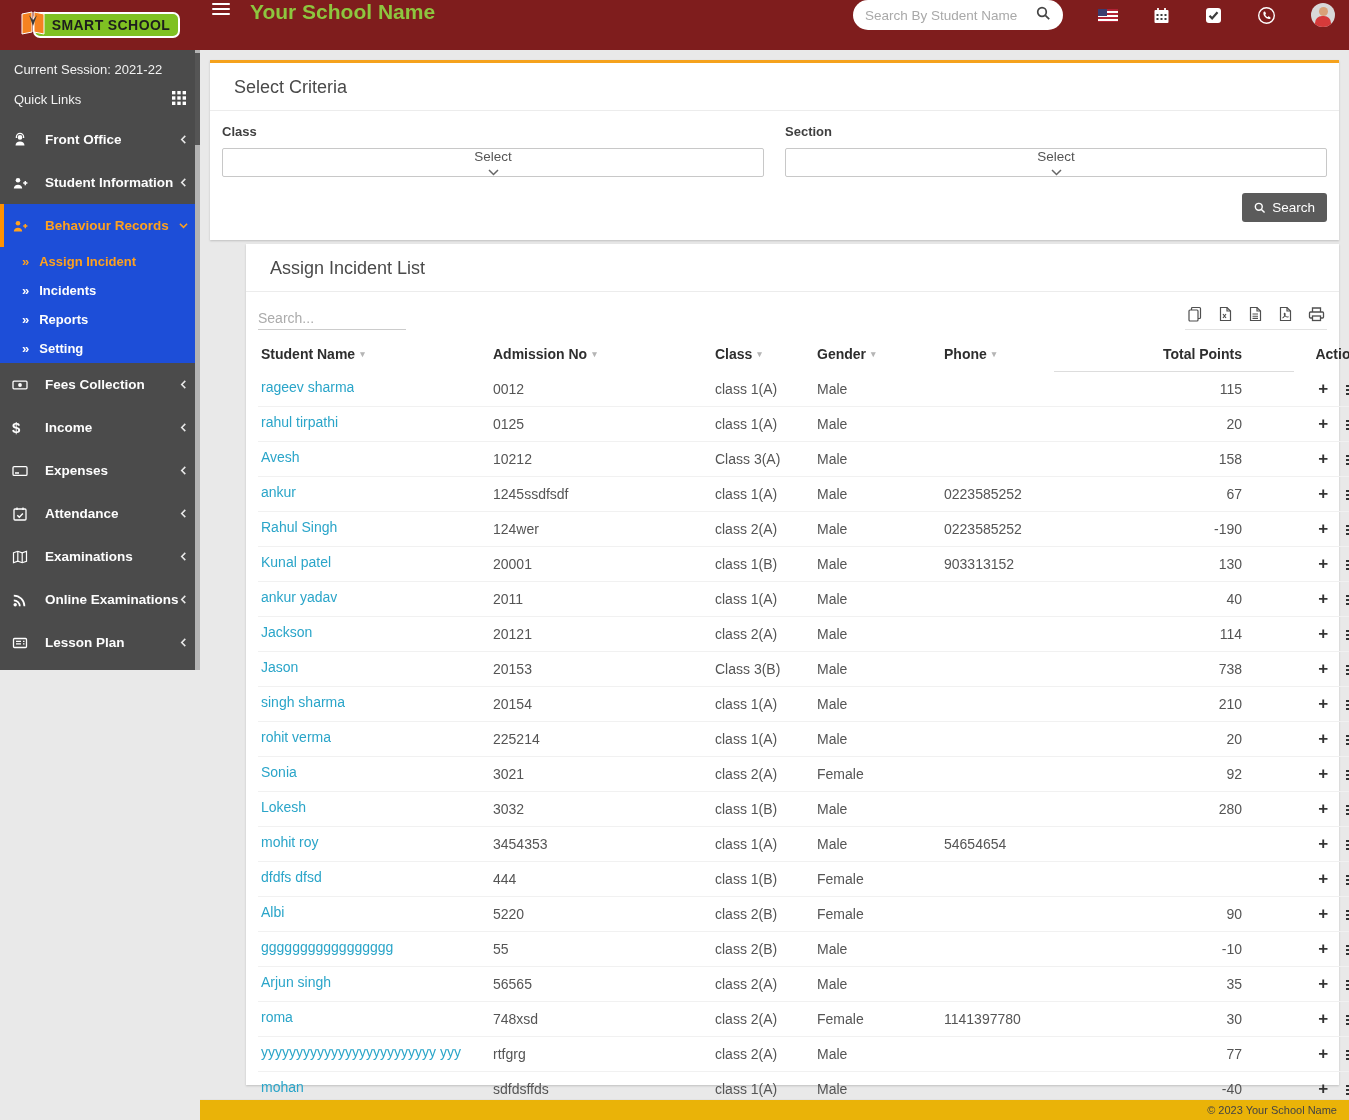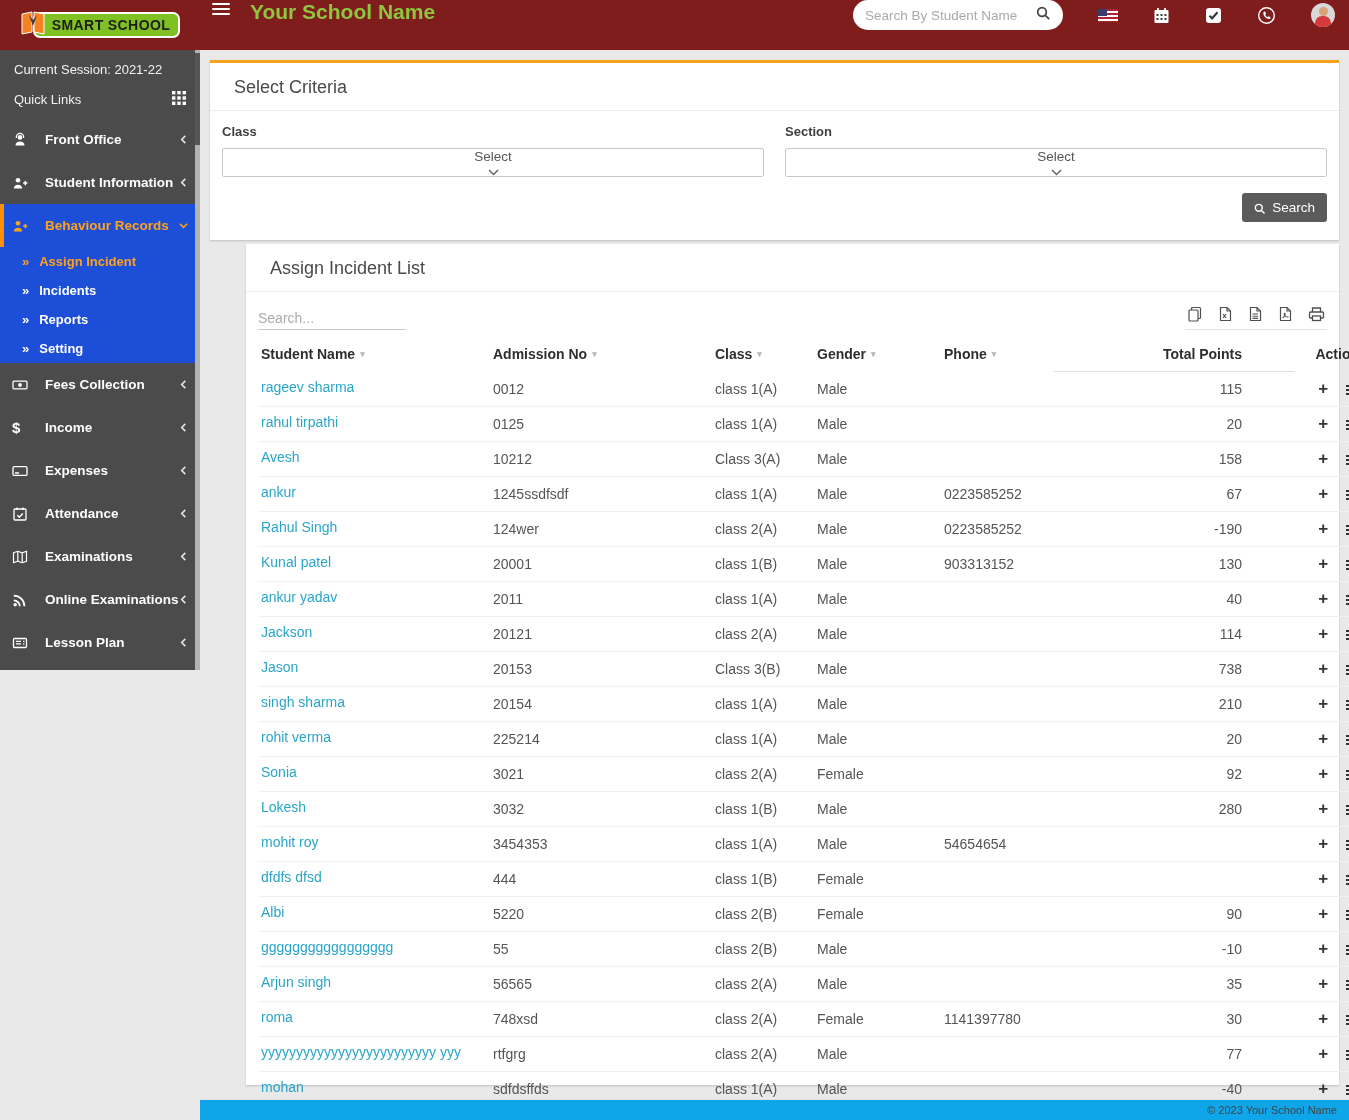--- a/index.html
+++ b/index.html
@@ -64,21 +64,21 @@
   .divider { border-bottom:1px solid #ececec; }
   .criteria-card { border-top:3px solid #f5a21d; margin-bottom:4px; height:180px; }
   .form-row { display:flex; gap:21px; padding:13px 12px 0; }
   .form-col { flex:1; }
   .form-col label { display:block; font-size:13px; font-weight:bold; color:#3f3f3f; margin-bottom:9px; }
   .select-box { height:29px; border:1px solid #c8c8c8; border-radius:2px; display:flex;
     align-items:center; justify-content:space-between; padding:0 10px; font-size:13.5px;
     color:#555; cursor:pointer; background:#fff;flex-direction:column; }
   .btn-row { display:flex; justify-content:flex-end; padding:16px 12px 0; }
   .search-btn { background:#5b5b5b; color:#fff; border:none; border-radius:3px;
-    font-size:13.5px; padding:7px 12px; display:flex; align-items:flex-end; gap:6px;
+    font-size:13.5px; padding:7px 12px; display:flex; align-items:center; gap:6px;
     cursor:pointer; font-family:"Liberation Sans", sans-serif; }
   .list-card { height:841px;margin-left:36px; }
   .toolbar { display:flex; justify-content:space-between; align-items:flex-end; padding:14px 12px 2px; }
   .table-search { width:148px; border:none; border-bottom:1px solid #ccc; outline:none;
     font-size:14px; color:#555; padding:3px 0; font-family:"Liberation Sans", sans-serif; }
   .table-search::placeholder { color:#ababab; }
   .export-icons { display:flex; gap:15px; padding:0 2px 7px; border-bottom:1px solid #e3e3e3;
     color:#4f4f4f; align-items:center; }
   .export-icons span { display:flex; cursor:pointer; }
   table { width:1105px; margin:4px 12px 0; border-collapse:collapse; table-layout:fixed; }
@@ -88,21 +88,21 @@
   th.points { border-bottom:1px solid #ddd; }
   th.action, td.action { text-align:right; padding-right:4px; }
   td { font-size:14px; color:#555; padding:7px 3px; border-bottom:1px solid #f1f1f1; }
   td a { color:#2aa5c9; text-decoration:none; cursor:pointer; overflow:hidden;
     display:inline-block; max-width:100%; white-space:nowrap; }
   td.action { white-space:nowrap; }
   .plus { font-size:17px; font-weight:bold; color:#333; cursor:pointer; display:inline-block; }
   .bars { display:inline-block; width:13px; height:2px; background:#333; margin-left:14px;
     box-shadow:0 4px 0 #333, 0 8px 0 #333; position:relative; top:-7px; cursor:pointer; }
   .page-footer { position:absolute; left:200px; right:0; bottom:0; height:21px;
-    background:#0ea5e9; border-top:1px solid #e3e3e3; display:flex; align-items:center;
+    background:#eab308; border-top:1px solid #e3e3e3; display:flex; align-items:center;
     justify-content:flex-end; padding-right:12px; font-size:11px; color:#444; }
 </style>
 </head>
 <body>
 
 <header class="navbar">
   <div class="logo-area">
     <span class="logo-book">
       <svg width="26" height="24" viewBox="0 0 26 24">
           <path d="M2 3 L12 1 L12 21 L2 23 Z" fill="#f58220" stroke="#fff" stroke-width="1"></path>

